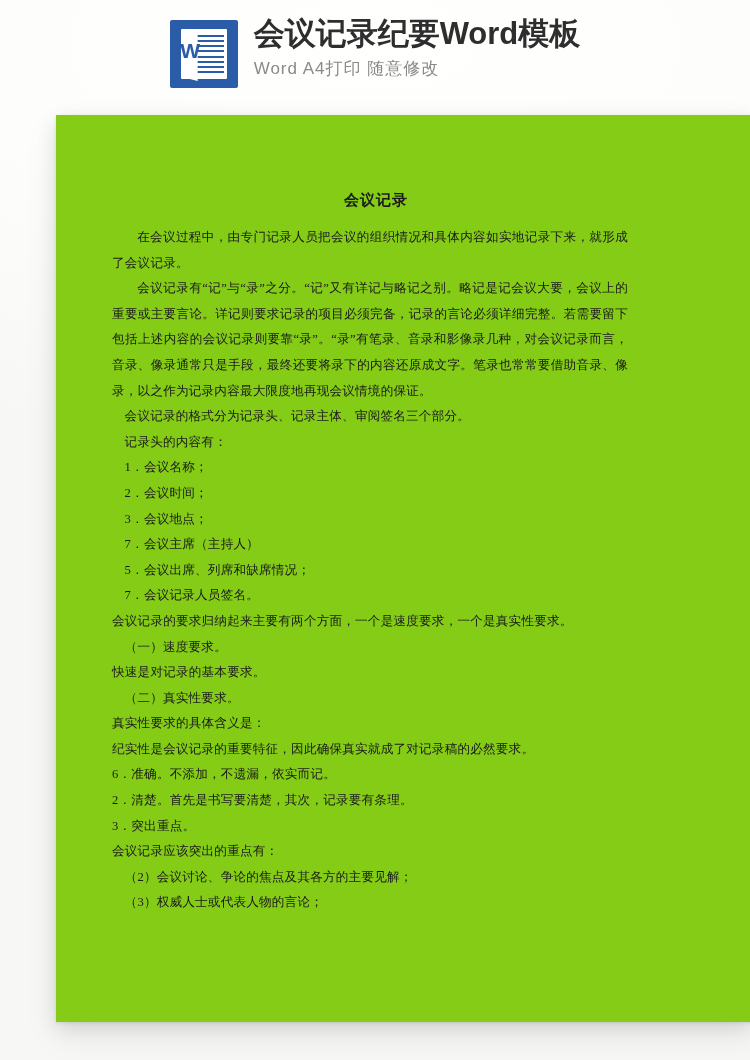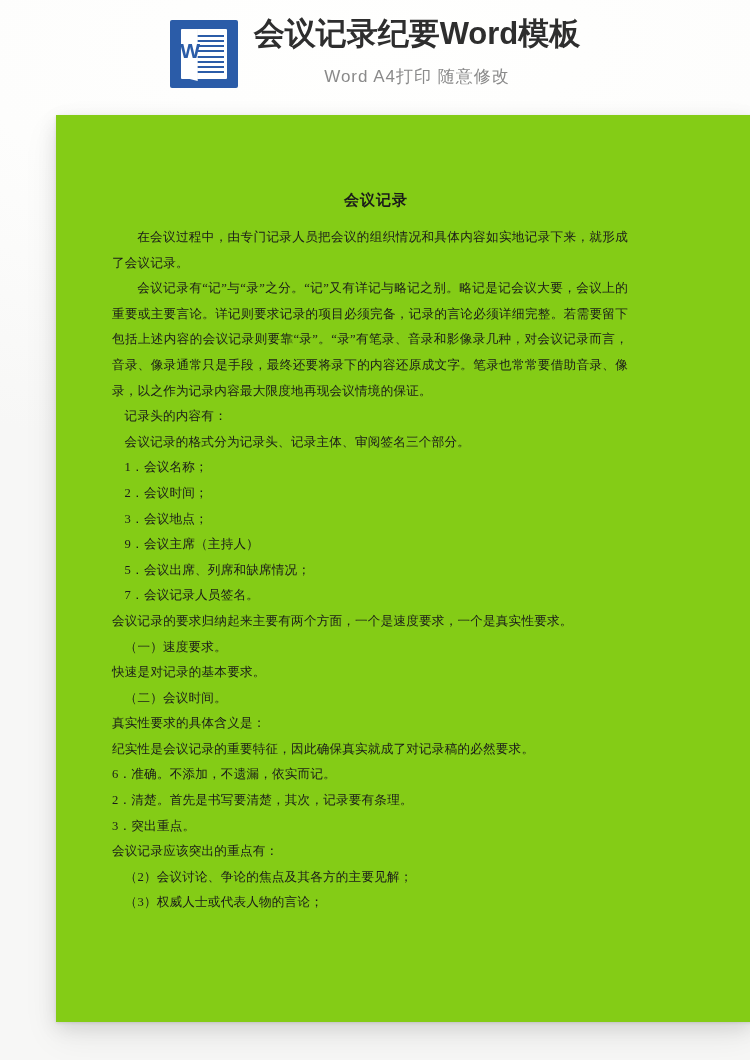--- a/index.html
+++ b/index.html
@@ -101,39 +101,38 @@
     font-weight: 700;
     font-size: 21px;
     line-height: 21px;
     color: #2b5ca8;
     letter-spacing: -1px;
   }
 
   .banner-text {
     display: flex;
     flex-direction: column;
-    align-items: center;
   }
   .banner-title {
     font-family: "Liberation Sans", "DejaVu Sans", sans-serif;
     font-size: 31px;
     line-height: 40px;
     font-weight: 700;
     color: #2e2e2e;
     letter-spacing: 0px;
     white-space: nowrap;
   }
   .banner-sub {
     font-family: "Liberation Sans", "DejaVu Sans", sans-serif;
     font-size: 17px;
     line-height: 26px;
     font-weight: 400;
     color: #8a8a8a;
     letter-spacing: 1px;
-    margin-top: 10px;
+    margin-top: 2px;
     white-space: nowrap;
   }
 
   
   .paper {
     position: absolute;
     left: 56px;
     top: 115px;
     width: 697px;
     height: 907px;
@@ -207,32 +206,32 @@
 
   </div>
 </div>
 
 <div class="paper">
   <div class="doc-body">
     <div class="doc-title">会议记录</div>
     <div id="doc-blocks">
         <p class="para indent2">在会议过程中，由专门记录人员把会议的组织情况和具体内容如实地记录下来，就形成了会议记录。</p>
         <p class="para indent2">会议记录有“记”与“录”之分。“记”又有详记与略记之别。略记是记会议大要，会议上的重要或主要言论。详记则要求记录的项目必须完备，记录的言论必须详细完整。若需要留下包括上述内容的会议记录则要靠“录”。“录”有笔录、音录和影像录几种，对会议记录而言，音录、像录通常只是手段，最终还要将录下的内容还原成文字。笔录也常常要借助音录、像录，以之作为记录内容最大限度地再现会议情境的保证。</p>
+        <p class="para indent1">会议记录的格式分为记录头、记录主体、审阅签名三个部分。</p>
         <p class="para indent1">记录头的内容有：</p>
-        <p class="para indent1">会议记录的格式分为记录头、记录主体、审阅签名三个部分。</p>
         <p class="para indent1">1．会议名称；</p>
         <p class="para indent1">2．会议时间；</p>
         <p class="para indent1">3．会议地点；</p>
-        <p class="para indent1">9．会议主席（主持人）</p>
+        <p class="para indent1">7．会议主席（主持人）</p>
         <p class="para indent1">5．会议出席、列席和缺席情况；</p>
         <p class="para indent1">7．会议记录人员签名。</p>
         <p class="para indent0">会议记录的要求归纳起来主要有两个方面，一个是速度要求，一个是真实性要求。</p>
         <p class="para indent1">（一）速度要求。</p>
         <p class="para indent0">快速是对记录的基本要求。</p>
-        <p class="para indent1">（二）会议时间。</p>
+        <p class="para indent1">（二）真实性要求。</p>
         <p class="para indent0">真实性要求的具体含义是：</p>
         <p class="para indent0">纪实性是会议记录的重要特征，因此确保真实就成了对记录稿的必然要求。</p>
         <p class="para indent0">6．准确。不添加，不遗漏，依实而记。</p>
         <p class="para indent0">2．清楚。首先是书写要清楚，其次，记录要有条理。</p>
         <p class="para indent0">3．突出重点。</p>
         <p class="para indent0">会议记录应该突出的重点有：</p>
         <p class="para indent1">（2）会议讨论、争论的焦点及其各方的主要见解；</p>
         <p class="para indent1">（3）权威人士或代表人物的言论；</p>
       </div>
   </div>

